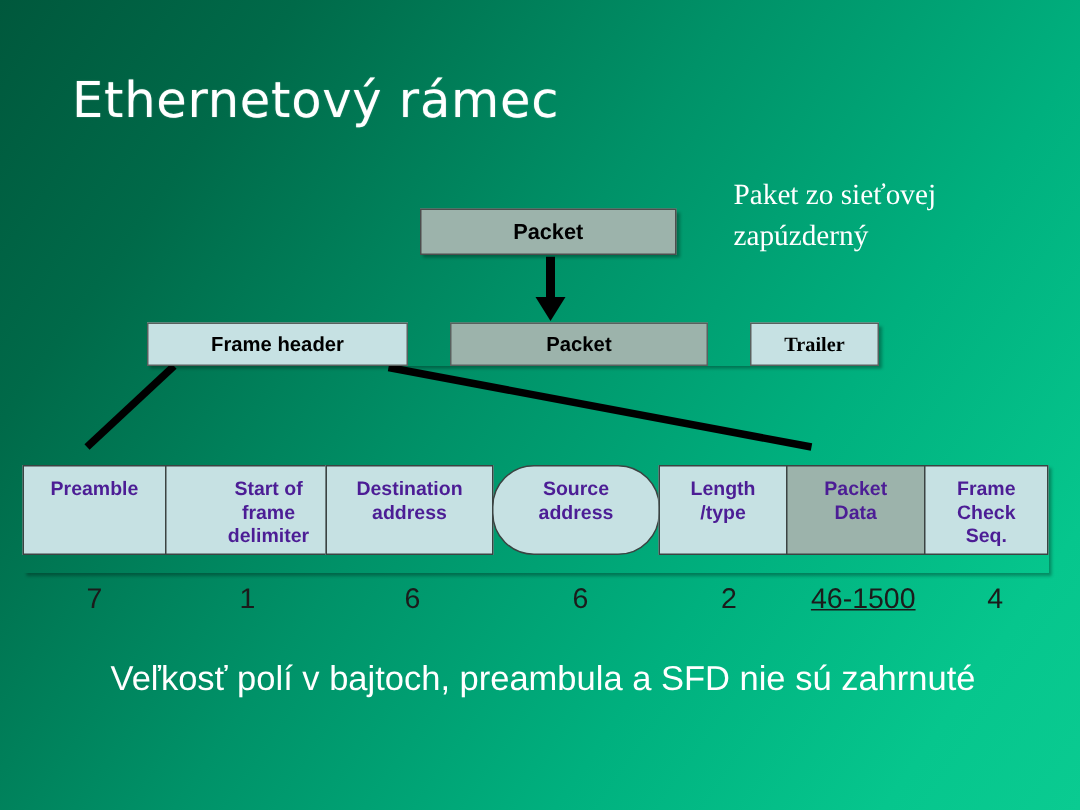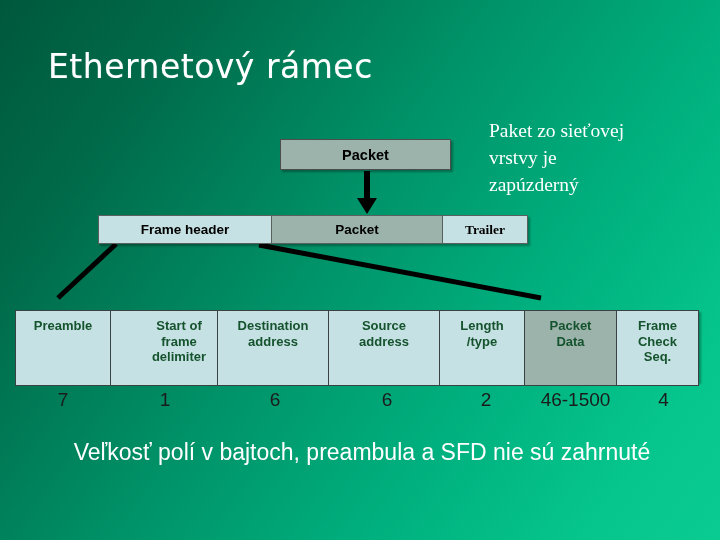--- a/index.html
+++ b/index.html
@@ -85,20 +85,21 @@
   }
 
   
   #frame-row {
     position: absolute;
     left: 98px;
     top: 215px;
     height: 29px;
     display: flex;
     box-shadow: 2px 2px 2px rgba(0,0,0,0.30);
+    gap: 29px;
   }
   .frame-cell {
     box-sizing: border-box;
     border: 1px solid #59605e;
     display: flex;
     align-items: center;
     justify-content: center;
     color: #000000;
     font-size: 13.5px;
     font-weight: bold;
@@ -127,26 +128,26 @@
     left: 15px;
     top: 310px;
     height: 72px;
     display: flex;
     box-shadow: 2px 2px 2px rgba(0,0,0,0.30);
   }
   .tcell {
     box-sizing: border-box;
     border: 1px solid #3b4342;
     background: #c6e1e3;
-    height: 76px;
+    height: 60px;
     display: flex;
     align-items: flex-start;
     justify-content: center;
     padding-top: 7px;
-    color: #14532d;
+    color: #4c1d95;
     font-size: 13px;
     font-weight: bold;
     line-height: 15.5px;
     text-align: center;
   }
   .tcell + .tcell { margin-left: -1px; }
   .tcell.dark { background: #9cb3ab; }
 
   
   #sizes-row {
@@ -182,21 +183,20 @@
 </style>
 </head>
 <body>
 
 <div id="slide">
 
   <div id="title">Ethernetový rámec</div>
 
   <div id="annotation">
     <div>Paket zo sieťovej</div>
-    <div>vrstvy je</div>
     <div>zapúzderný</div>
   </div>
 
   <svg id="connectors" viewBox="0 0 720 540" preserveAspectRatio="none">
     <g id="connector-group" stroke="#000000" stroke-width="5" stroke-linecap="butt">
         <line x1="58" y1="298" x2="116" y2="244"></line>
         <line x1="259" y1="245" x2="541" y2="298"></line>
       </g>
   </svg>
 
@@ -224,41 +224,41 @@
   <div id="detail-table">
       <div class="tcell" style="width: 96px;">
         <span>Preamble</span>
       </div>
       <div class="tcell" style="width: 108px; padding-left: 30px;">
         <span>Start of<br>frame<br>delimiter</span>
       </div>
       <div class="tcell" style="width: 112px;">
         <span>Destination<br>address</span>
       </div>
-      <div class="tcell" style="width: 112px;">
+      <div class="tcell" style="width: 112px; border-radius: 28px;">
         <span>Source<br>address</span>
       </div>
       <div class="tcell" style="width: 86px;">
         <span>Length<br>/type</span>
       </div>
       <div class="tcell dark" style="width: 93px;">
         <span>Packet<br>Data</span>
       </div>
       <div class="tcell" style="width: 83px;">
         <span>Frame<br>Check<br>Seq.</span>
       </div>
     </div>
 
   <div id="sizes-row">
       <div class="scell" style="width: 96px;">7</div>
       <div class="scell" style="width: 108px;">1</div>
       <div class="scell" style="width: 112px;">6</div>
       <div class="scell" style="width: 112px;">6</div>
       <div class="scell" style="width: 86px;">2</div>
-      <div class="scell" style="width: 93px;">46-1500</div>
+      <div class="scell" style="width: 93px; text-decoration: underline;">46-1500</div>
       <div class="scell" style="width: 83px;">4</div>
     </div>
 
   <div id="caption">
     <div>Veľkosť polí v bajtoch, preambula a SFD nie sú zahrnuté</div>
   </div>
 
 </div>
 
 </body></html>

